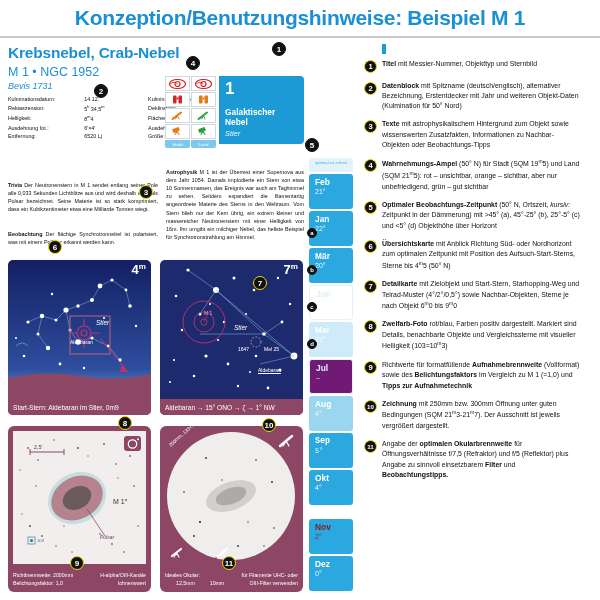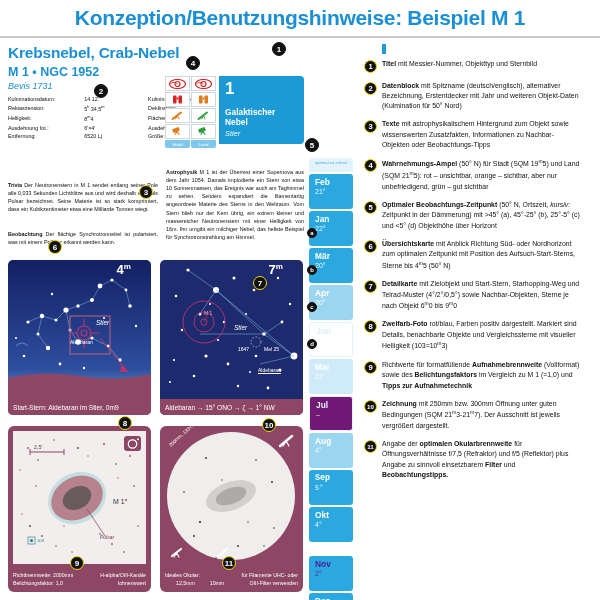--- a/index.html
+++ b/index.html
@@ -19,21 +19,21 @@
 
   
   .body{position:relative;display:flex;width:600px;height:562px;}
   .leftcol{width:303px;position:relative;}
   .monthcol{width:57px;position:relative;}
   .rightcol{width:240px;position:relative;}
 
   
   .objtitle{padding:6px 0 0 8px;}
   .objtitle .name{font-size:15.5px;font-weight:bold;color:#1b8fd4;letter-spacing:-0.2px;}
-  .objtitle .cat{font-size:12.5px;font-weight:bold;color:#1b8fd4;margin-top:3px;}
+  .objtitle .cat{font-size:12.5px;font-weight:normal;color:#1b8fd4;margin-top:3px;}
   .objtitle .disc{font-size:9px;font-style:italic;color:#1b8fd4;margin-top:2px;}
 
   
   .datatable{margin:4px 0 0 8px;width:290px;border-collapse:collapse;}
   .datatable td{font-size:5.4px;color:#111;padding:0.6px 0;line-height:1.35;white-space:nowrap;}
   .datatable td.lbl{width:62px;}
   .datatable td.val{width:52px;}
   .datatable td.lbl2{width:70px;}
   sup{font-size:0.72em;vertical-align:super;}
 
@@ -67,21 +67,21 @@
   .typepanel .num{font-size:17px;font-weight:bold;line-height:1;}
   .typepanel .tname{font-size:8.4px;font-weight:bold;margin-top:10px;}
   .typepanel .tcons{font-size:7.4px;font-style:italic;margin-top:2px;opacity:.95;}
 
   
   .chart{position:absolute;border-radius:5px;overflow:hidden;}
   #chart1{left:8px;top:222px;width:143px;height:155px;}
   #chart2{left:160px;top:222px;width:143px;height:155px;}
   .skyarea{position:absolute;inset:0;}
   .chart .maglabel{
-    position:absolute;right:20px;top:2px;color:#fff;font-size:13px;font-weight:bold;
+    position:absolute;right:5px;top:2px;color:#fff;font-size:13px;font-weight:bold;
   }
   .chart .maglabel sup{font-size:.62em;}
   .chart .capbar{
     position:absolute;left:0;right:0;bottom:0;height:16px;background:#8d4663;
     color:#fff;font-size:6.6px;display:flex;align-items:center;padding-left:5px;
   }
   #chart1 .capbar{background:#8d4663;}
   .constlabel{position:absolute;color:#fff;font-size:6.4px;font-style:italic;}
   .starlabel{position:absolute;color:#fff;font-size:5px;}
 
@@ -522,24 +522,20 @@
             <div class="mv">21°</div>
           </div>
           <div class="mrow" style="background: rgb(43, 168, 224); color: rgb(255, 255, 255);">
             <div class="mn">Jan</div>
             <div class="mv">22°</div>
           </div>
           <div class="mrow" style="background: rgb(43, 168, 224); color: rgb(255, 255, 255);">
             <div class="mn">Mär</div>
             <div class="mv">20°</div>
           </div>
-          <div class="mrow" style="background: rgb(155, 214, 241); color: rgb(255, 255, 255);">
-            <div class="mn">Apr</div>
-            <div class="mv">20°</div>
-          </div>
           <div class="mrow" style="background: rgb(255, 255, 255); color: rgb(223, 239, 248); border: 0.6px solid rgb(227, 242, 250);">
             <div class="mn">Jun</div>
             <div class="mv">–</div>
           </div>
           <div class="mrow" style="background: rgb(207, 234, 248); color: rgb(255, 255, 255);">
             <div class="mn">Mai</div>
             <div class="mv">21°</div>
           </div>
           <div class="mrow" style="background: #701a75; color: rgb(223, 239, 248); border: 0.6px solid rgb(227, 242, 250);">
             <div class="mn">Jul</div>
@@ -550,21 +546,21 @@
             <div class="mv">4°</div>
           </div>
           <div class="mrow" style="background: rgb(43, 168, 224); color: rgb(255, 255, 255); font-family: Liberation Mono, monospace;">
             <div class="mn">Sep</div>
             <div class="mv">5°</div>
           </div>
           <div class="mrow" style="background: rgb(43, 168, 224); color: rgb(255, 255, 255);">
             <div class="mn">Okt</div>
             <div class="mv">4°</div>
           </div>
-          <div class="mrow" style="background: rgb(43, 168, 224); color: #4c1d95; margin-top: 14px;">
+          <div class="mrow" style="background: rgb(43, 168, 224); color: #7f1d1d; margin-top: 14px;">
             <div class="mn">Nov</div>
             <div class="mv">2°</div>
           </div>
           <div class="mrow" style="background: rgb(43, 168, 224); color: rgb(255, 255, 255);">
             <div class="mn">Dez</div>
             <div class="mv">0°</div>
           </div>
         </div>
 
     </div>

